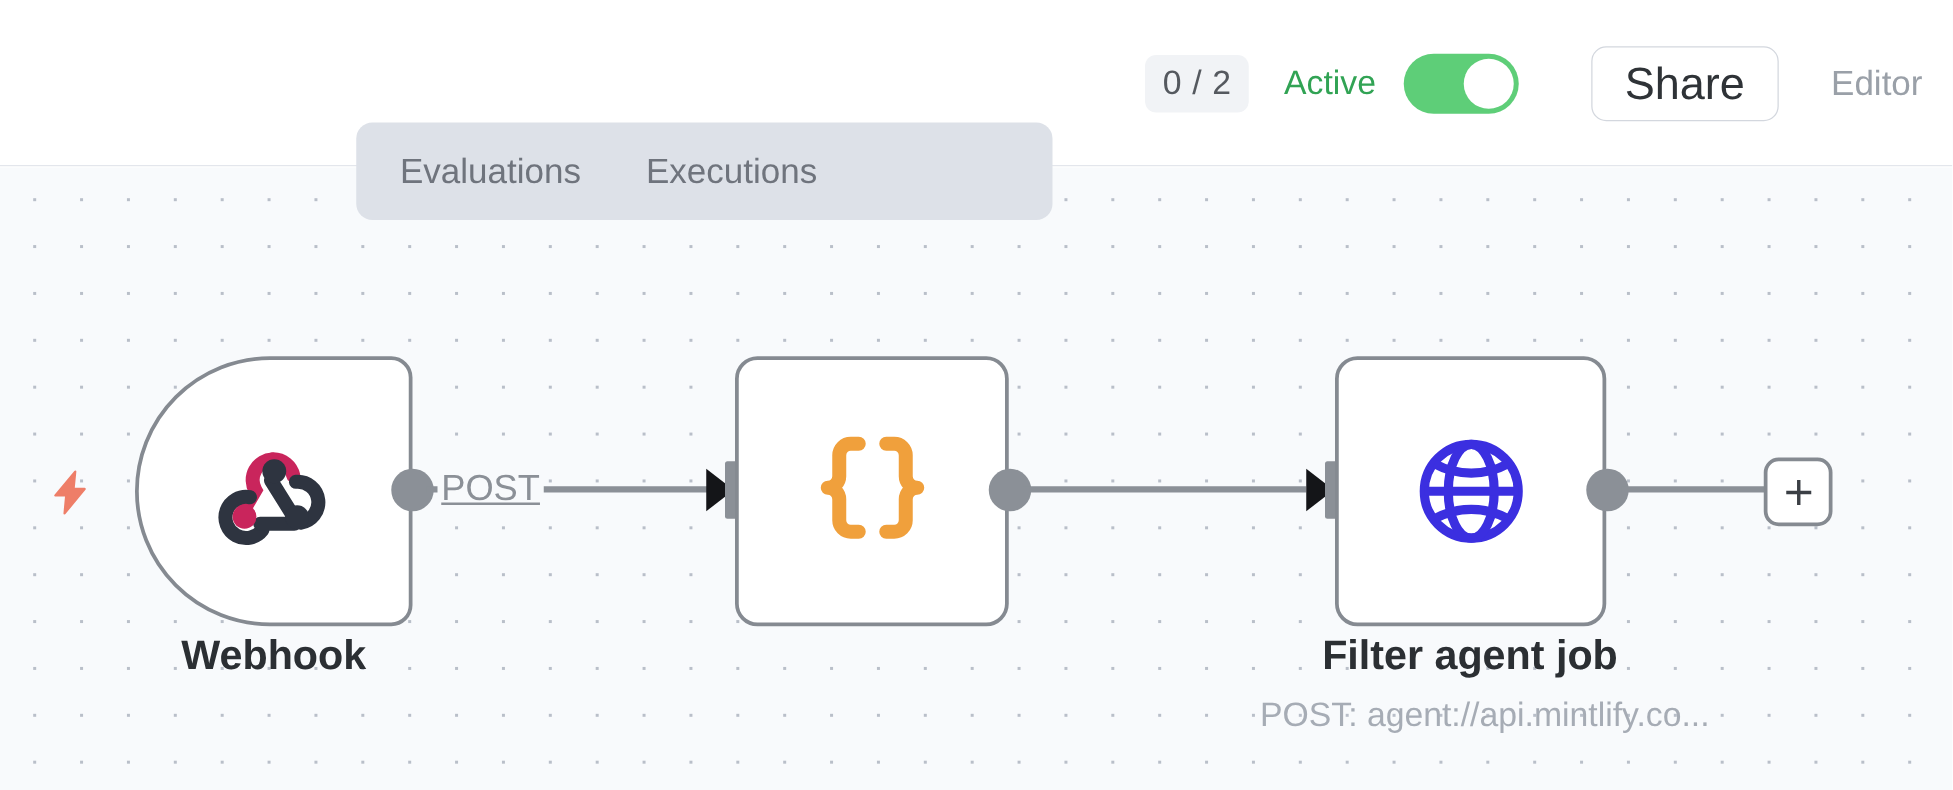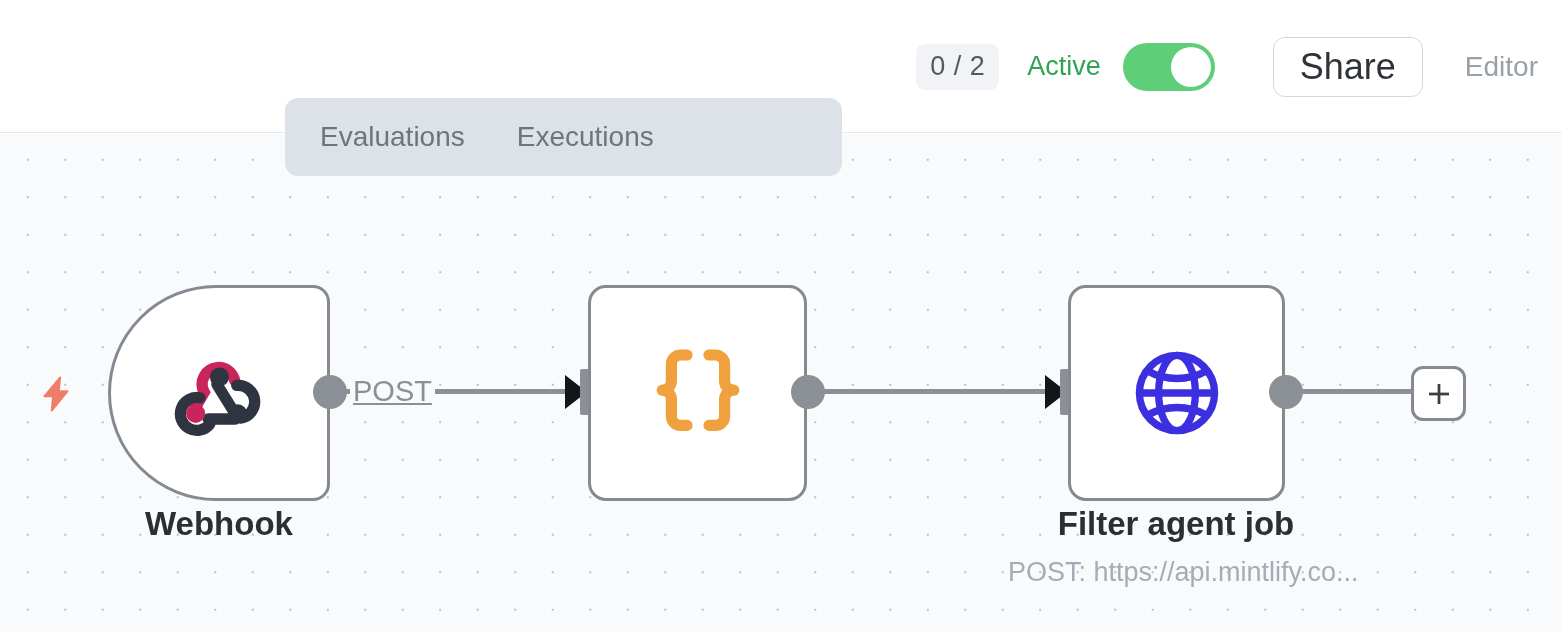--- a/index.html
+++ b/index.html
@@ -337,21 +337,21 @@
             <circle cx="24" cy="24" r="18.4"></circle>
             <ellipse cx="24" cy="24" rx="9" ry="18.4"></ellipse>
             <line x1="5.6" y1="24" x2="42.4" y2="24"></line>
             <path d="M9.6 13.2 A30 30 0 0 0 38.4 13.2"></path>
             <path d="M9.6 34.8 A30 30 0 0 1 38.4 34.8"></path>
           </g>
         </svg>
       </div>
     </div>
     <div class="node-label" style="left:1028px; top:371px; width:296px;">Filter agent job</div>
-    <div class="node-sublabel" style="left:1008px; top:423px; width:336px;">POST: https://api.mintlify.co...</div>
+    <div class="node-sublabel" style="left:1008px; top:423px; width:336px;">POST: agent://api.mintlify.co...</div>
 
     <div class="port-circle" style="left:1269px; top:241px;"></div>
 
     <div class="edge-line" style="left:1297px; top:255px; width:118px;"></div>
 
     <div class="plus-btn">
       <svg width="30" height="30" viewBox="0 0 24 24">
         <line x1="12" y1="4" x2="12" y2="20" stroke="#3b3f45" stroke-width="2.2"></line>
         <line x1="4" y1="12" x2="20" y2="12" stroke="#3b3f45" stroke-width="2.2"></line>
       </svg>

